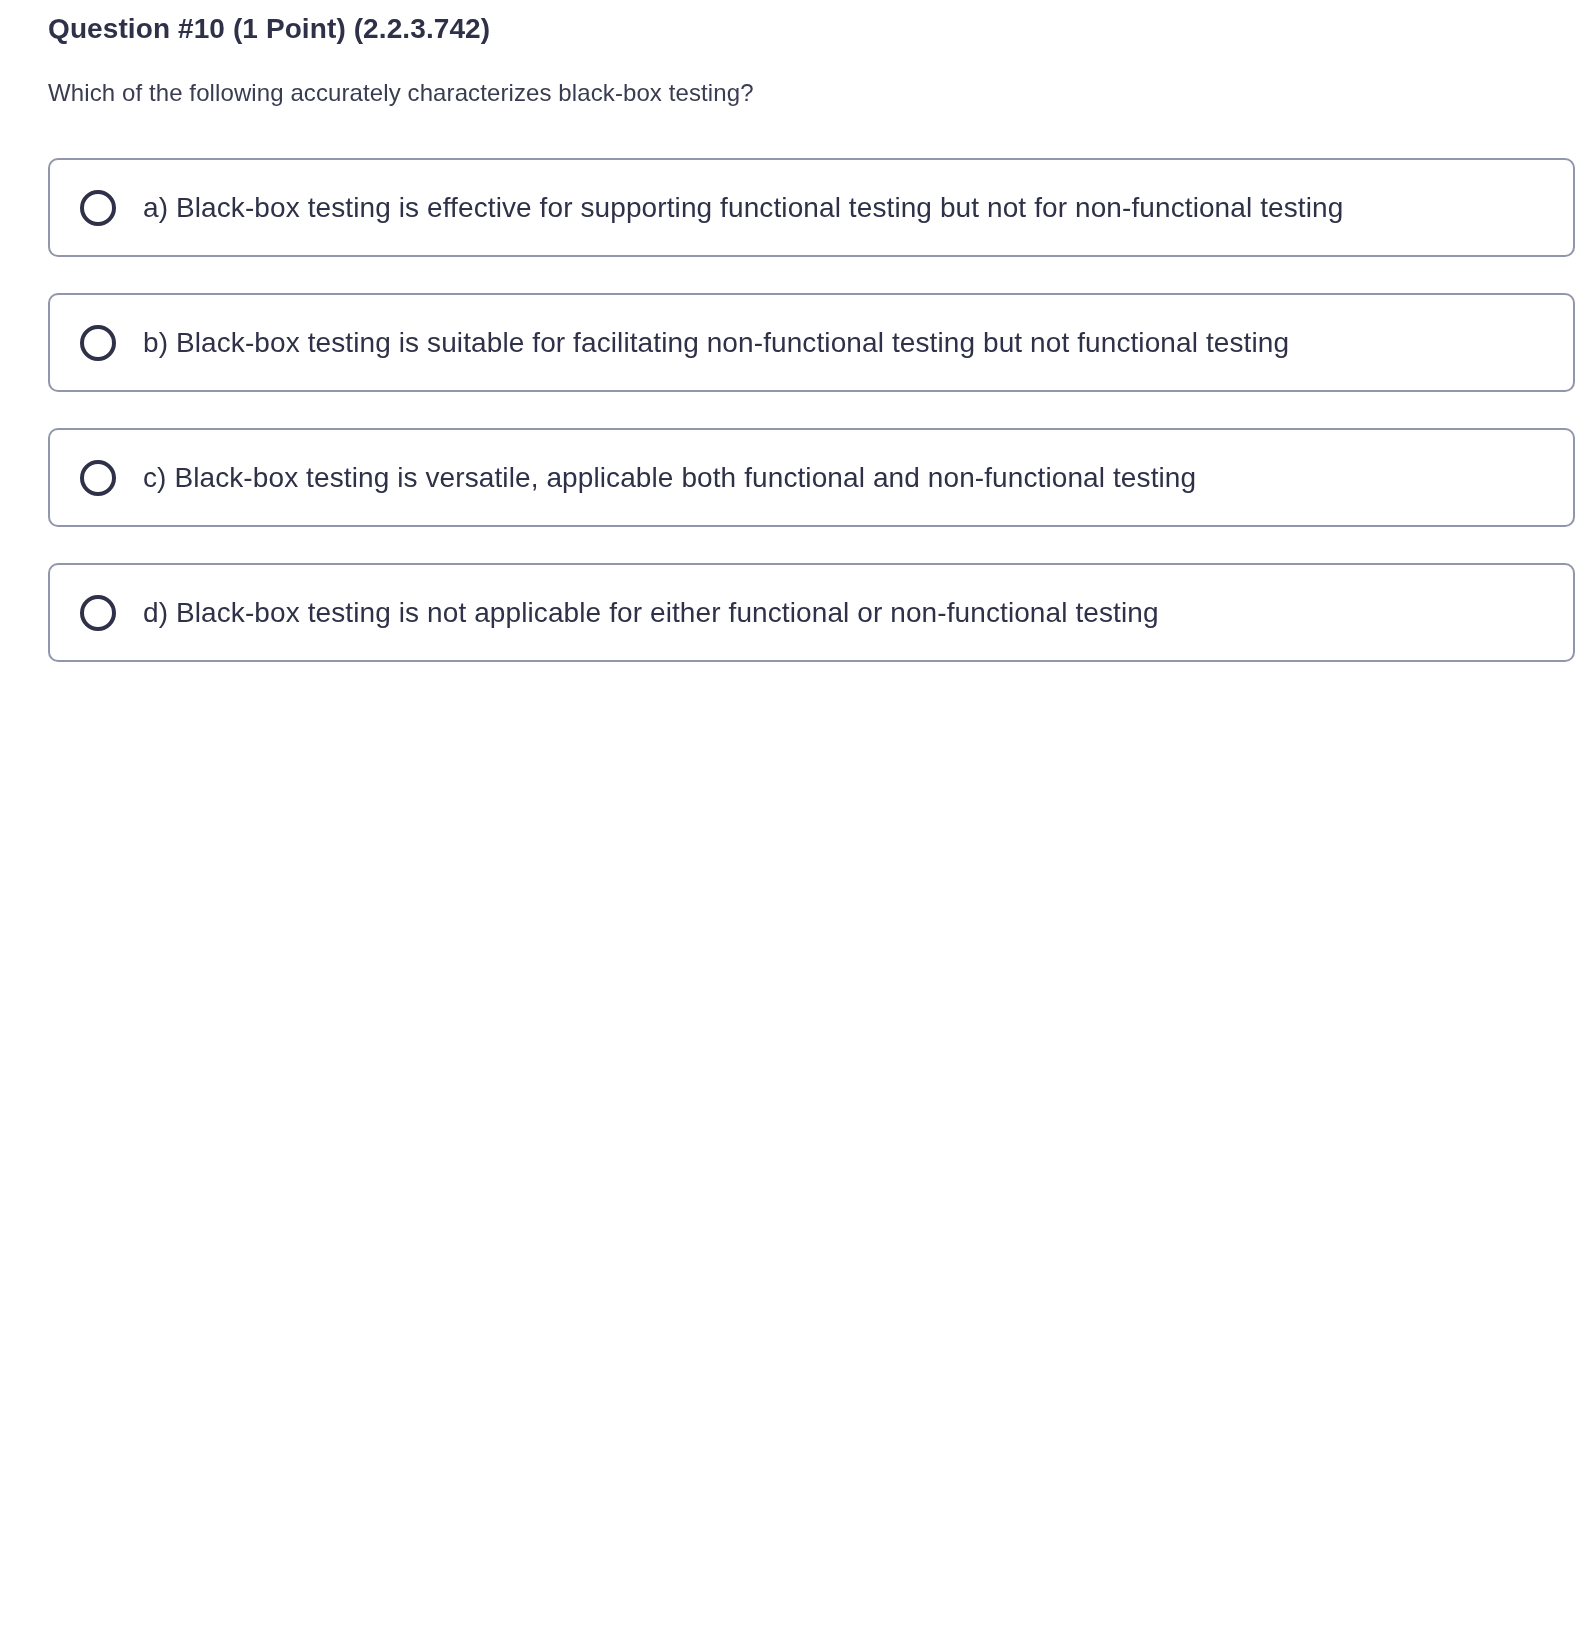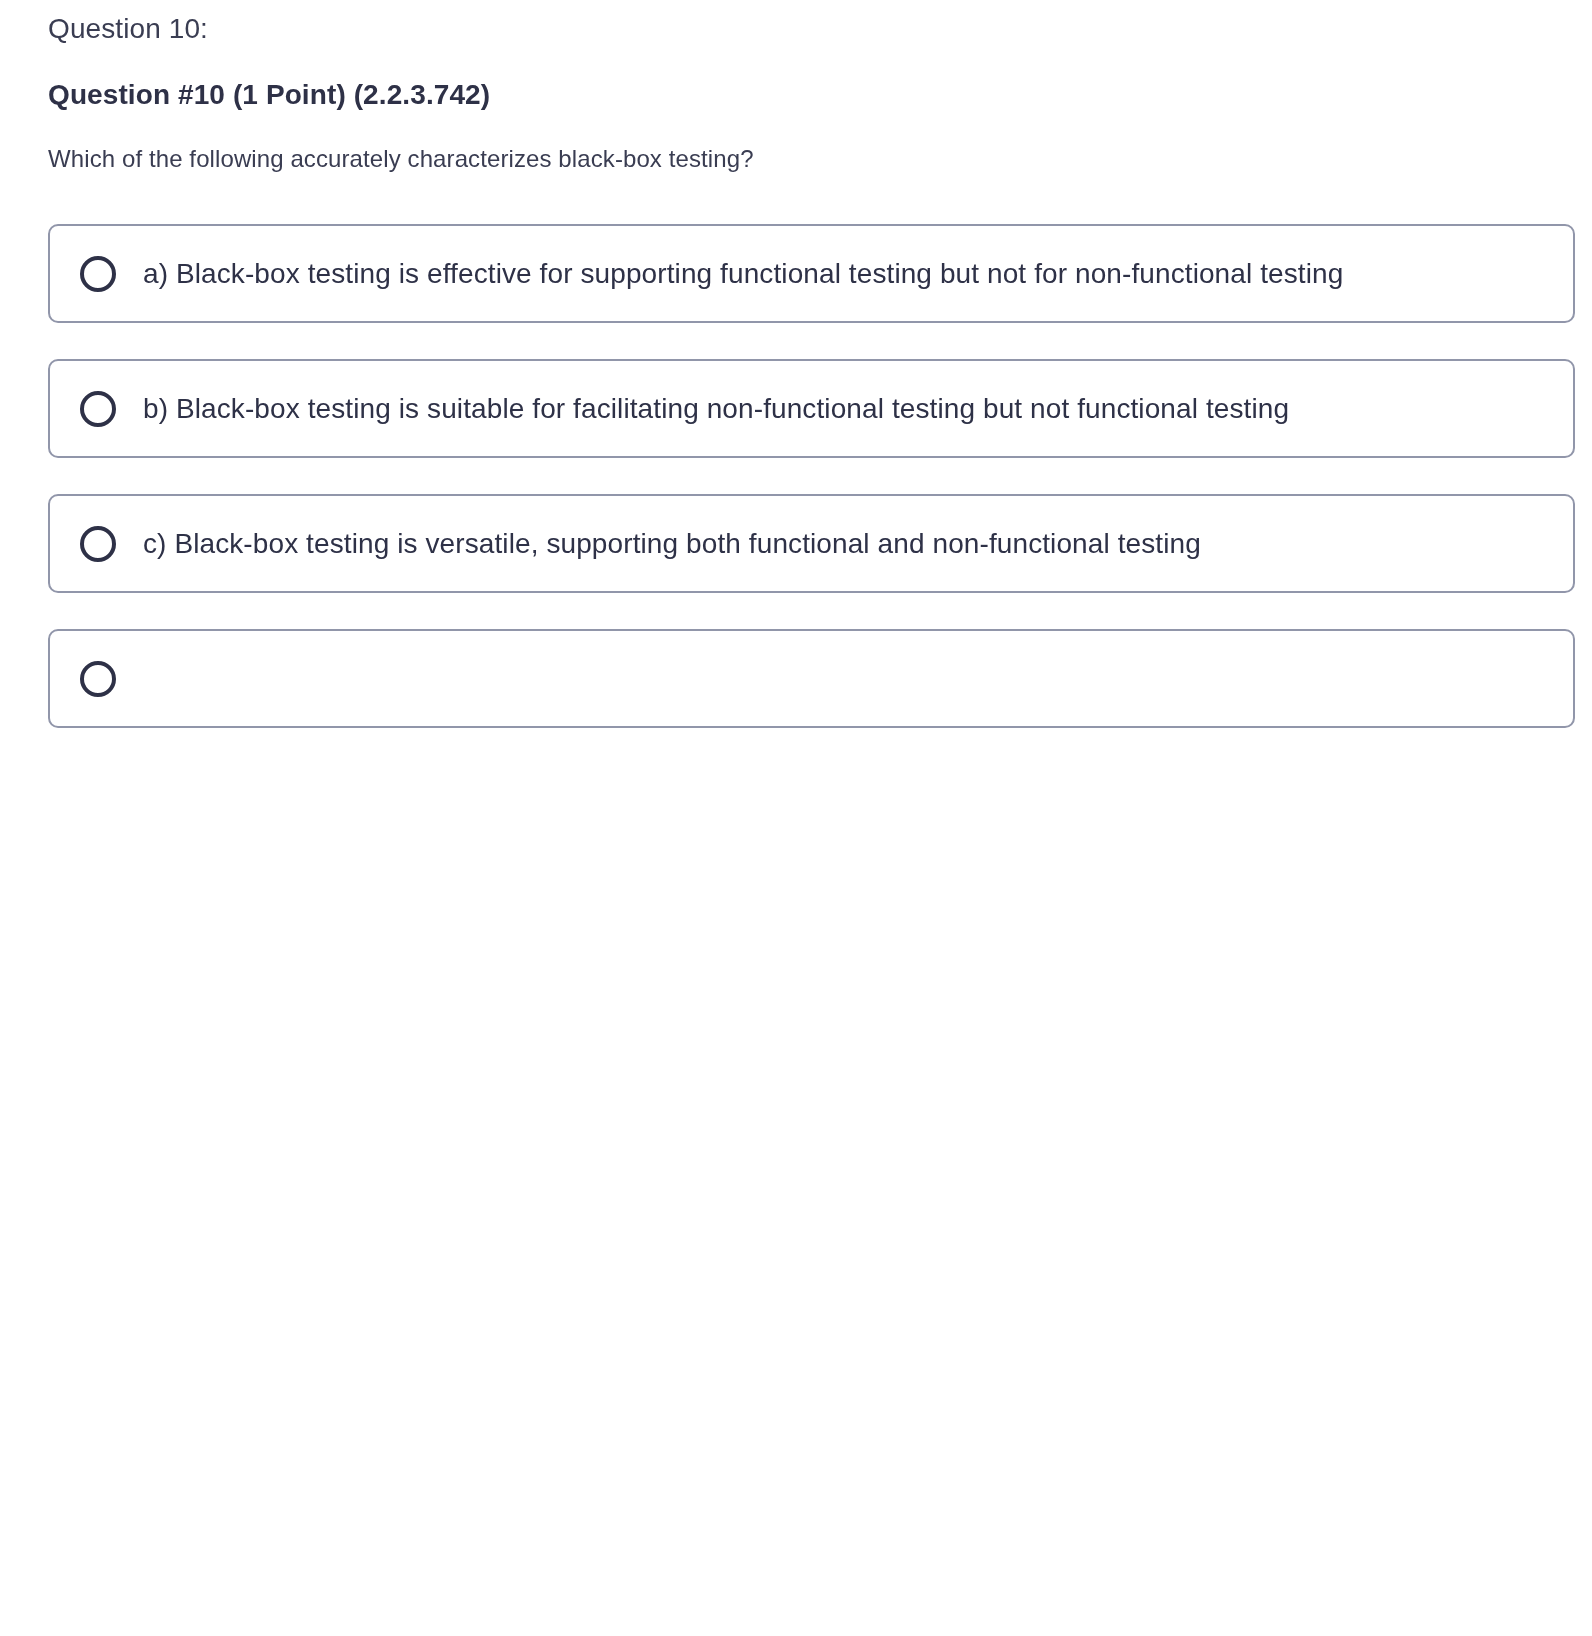--- a/index.html
+++ b/index.html
@@ -76,41 +76,41 @@
     line-height: 37px;
     letter-spacing: 0.1px;
     padding-right: 40px;
   }
 </style>
 </head>
 <body>
 
 <div class="page">
 
-  <p class="q-header">Question 10:</p>
 
   <p class="q-subheader">Question #10 (1 Point) (2.2.3.742)</p>
 
   <p class="q-prompt">Which of the following accurately characterizes black-box testing?</p>
 
   <div class="options">
 
     <div class="option-box">
       <span class="radio-circle"></span>
       <span class="option-label">a) Black-box testing is effective for supporting functional testing but not for non-functional testing</span>
     </div>
 
     <div class="option-box">
       <span class="radio-circle"></span>
       <span class="option-label">b) Black-box testing is suitable for facilitating non-functional testing but not functional testing</span>
     </div>
 
     <div class="option-box">
       <span class="radio-circle"></span>
-      <span class="option-label">c) Black-box testing is versatile, supporting both functional and non-functional testing</span>
+      <span class="option-label">c) Black-box testing is versatile, applicable both functional and non-functional testing</span>
     </div>
 
     <div class="option-box">
       <span class="radio-circle"></span>
+      <span class="option-label">d) Black-box testing is not applicable for either functional or non-functional testing</span>
     </div>
 
   </div>
 </div>
 
 </body></html>

